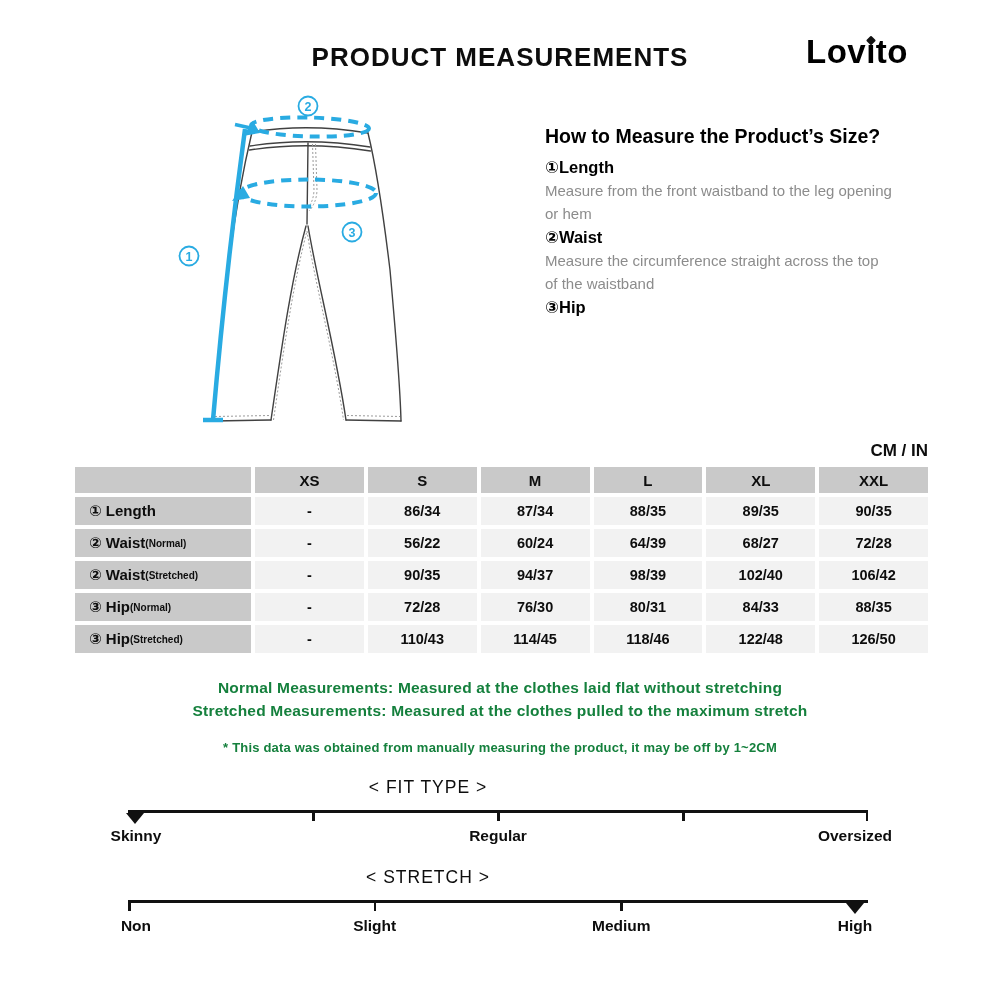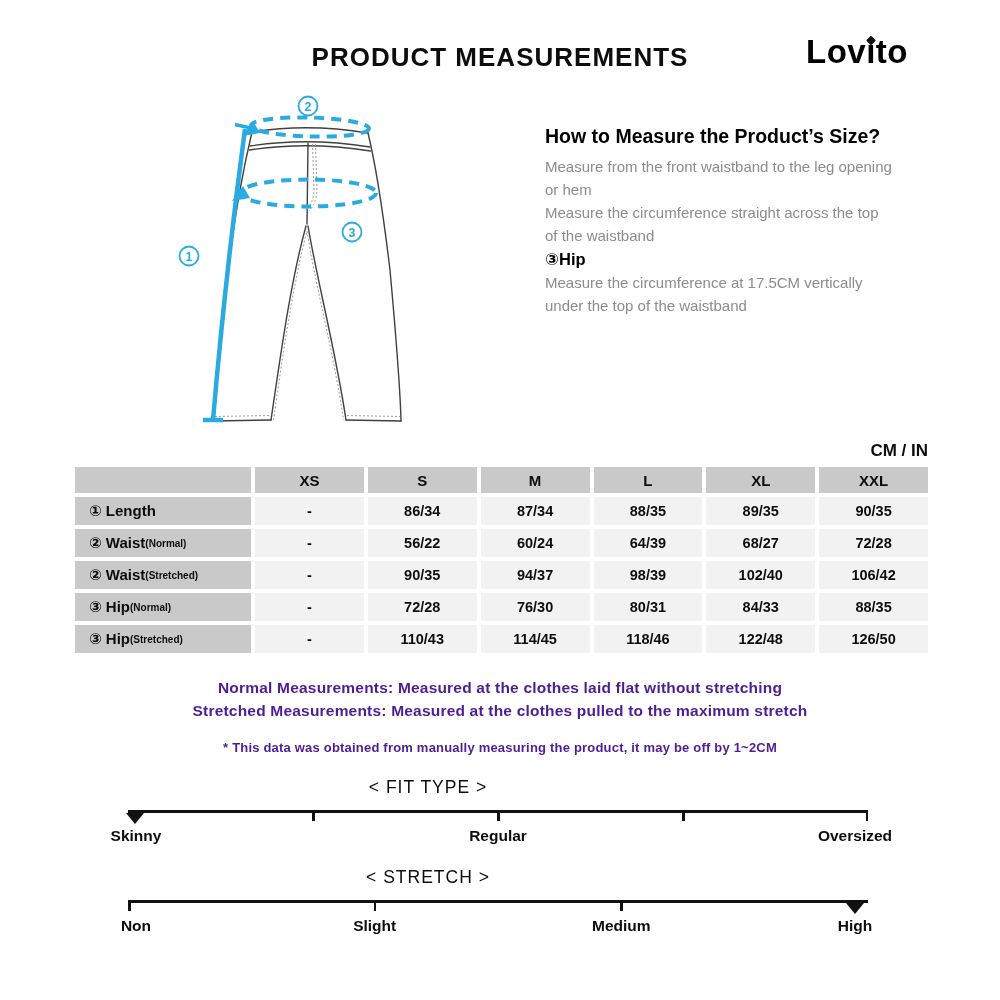--- a/index.html
+++ b/index.html
@@ -58,21 +58,21 @@
   .size-table .th{background:#c9c9c9;font-size:15px;}
   .size-table .rowlabel{
     background:#c9c9c9;justify-content:flex-start;padding-left:14px;
     font-size:15px;
   }
   .size-table .rowlabel .sub{font-size:10px;font-weight:700;}
   .size-table .val{background:#f2f2f2;font-size:14.5px;}
 
   
   .notes{top:676px;left:0;width:1000px;text-align:center;}
-  .notes p{margin:0;font-size:15.5px;font-weight:700;color:#4c1d95;line-height:23px;letter-spacing:0.2px;}
+  .notes p{margin:0;font-size:15.5px;font-weight:700;color:#15803d;line-height:23px;letter-spacing:0.2px;}
   .notes .disclaimer{margin-top:14px;font-size:13px;font-weight:700;}
 
   
   .scale-title{
     left:4px;width:848px;text-align:center;font-size:17.5px;font-weight:400;
     letter-spacing:1px;color:#0d0d0d;
   }
   .scale-bar{height:16px;}
   .scale-line{position:absolute;left:0;top:0;width:100%;height:2.5px;background:#111;}
   .scale-tick{position:absolute;top:2.5px;width:2.5px;height:8px;background:#111;}
@@ -137,28 +137,29 @@
   <g fill="#29ABE2" font-size="12.5" font-weight="600" text-anchor="middle" font-family="Liberation Sans, DejaVu Sans, sans-serif">
     <text x="158" y="20.5">2</text>
     <text x="39" y="170.5">1</text>
     <text x="202" y="146.5">3</text>
   </g>
 </svg>
 
 <div class="abs howto">
   <h2>How to Measure the Product’s Size?</h2>
   <div>
+    <div class="item-label">①Length</div>
     <div class="item-desc">Measure from the front waistband to the leg opening or hem</div>
   </div>
   <div>
+    <div class="item-label">②Waist</div>
     <div class="item-desc">Measure the circumference straight across the top of the waistband</div>
   </div>
   <div>
     <div class="item-label">③Hip</div>
-    <div class="item-desc">Measure the circumference at 17.5CM vertically under the top of the waistband</div>
   </div>
 </div>
 
 <div class="abs unit-label">CM / IN</div>
 
 <div class="abs size-table">
   <div class="cell th"></div>
   <div class="cell th">XS</div>
   <div class="cell th">S</div>
   <div class="cell th">M</div>

